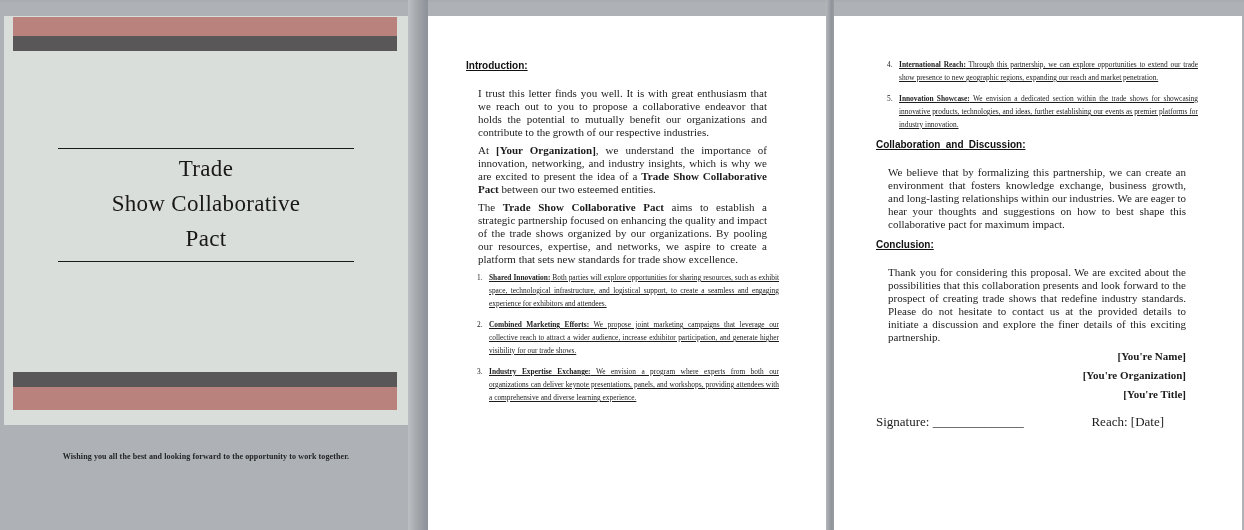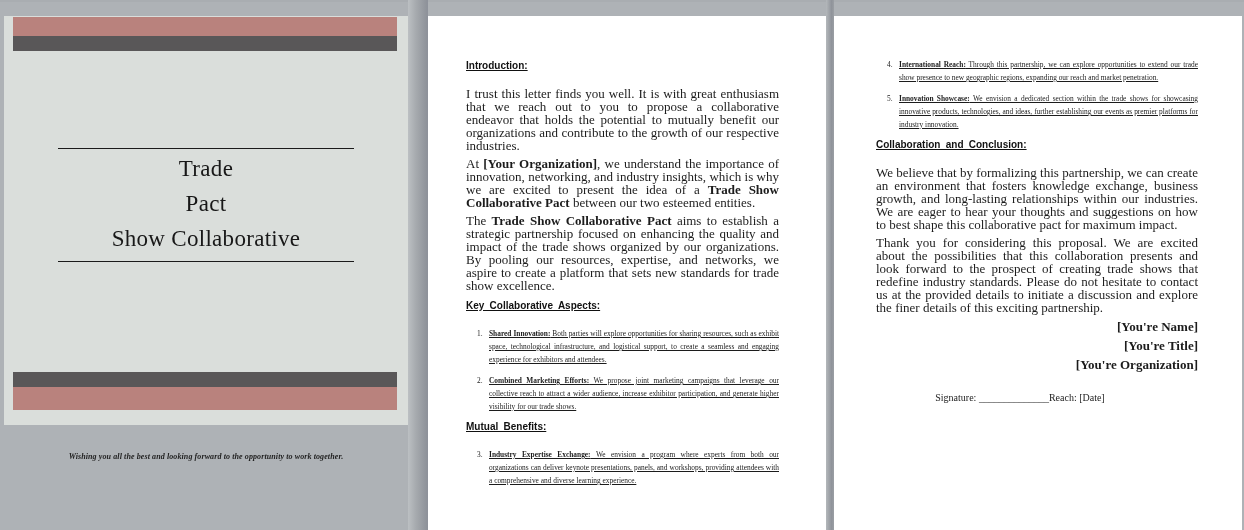--- a/index.html
+++ b/index.html
@@ -22,21 +22,21 @@
     margin:132px auto 0;width:296px;
     border-top:1.4px solid #1a1a1a;border-bottom:1.4px solid #1a1a1a;
     padding:2px 0 5px;text-align:center;
   }
   .title-line{
     font-family:"Liberation Serif",serif;font-size:23px;line-height:35px;
     color:#181818;letter-spacing:.3px;
   }
   .cover-footer{
     position:absolute;left:0;right:0;top:436px;text-align:center;
-    font-family:"Liberation Serif",serif;font-style:italic;font-weight:bold;
+    font-family:"Liberation Serif",serif;font-weight:bold;
     font-size:8px;color:#222;letter-spacing:.1px;
   }
   
   .gap1{position:absolute;left:408px;top:0;width:20px;height:530px;
     background:linear-gradient(90deg,#bcc0c3 0%,#a6aaae 40%,#90949b 90%,#8d919a 100%);}
   .gap2{position:absolute;left:826px;top:0;width:8px;height:530px;
     background:linear-gradient(90deg,#b4b8bb 0%,#8f939a 70%,#9b9fa4 100%);}
   .top-edge{position:absolute;left:0;top:0;width:1244px;height:2px;background:#a9adb1;}
   
   .letter{background:#ffffff;height:528px;}
@@ -45,93 +45,92 @@
   .content{position:absolute;color:#1c1c1c;}
   .letter-1 .content{left:38px;top:44px;width:313px;}
   .letter-2 .content{left:42px;top:42px;width:322px;}
   .h{
     font-family:"Liberation Sans",sans-serif;font-weight:bold;font-size:10px;
     line-height:12px;text-decoration:underline;word-spacing:2.5px;
     margin:8px 0 15px;color:#111;
   }
   .content > .h:first-child{margin-top:0;}
   .p{
-    font-size:13px;line-height:13px;text-align:justify;margin:0 0 5px;
+    font-size:11px;line-height:13px;text-align:justify;margin:0 12px 5px;
   }
   .li{display:flex;margin:0 0 8px;padding-left:11px;font-size:7.4px;line-height:13px;}
   .li .num{flex:none;width:12px;}
   .li .li-body{flex:1;text-align:justify;text-decoration:underline;}
   .closing{margin-top:88px;text-align:left;}
   .sig-line{margin-top:6px;margin-bottom:0;text-align:right;}
   .sig-row{
-    display:flex;justify-content:center;align-items:baseline;
-    font-size:10px;line-height:13px;margin-top:20px;padding-right:34px;
+    display:flex;justify-content:space-between;align-items:baseline;
+    font-size:13px;line-height:13px;margin-top:14px;padding-right:34px;
   }
   b{font-weight:bold;}
 </style>
 </head>
 <body>
 
 <div class="top-edge"></div>
 
 <div class="page cover" style="background: rgb(218, 222, 219);">
   <div class="stripe top-pink" style="background: rgb(185, 130, 125);"></div>
   <div class="stripe top-dark" style="background: rgb(89, 87, 88);"></div>
   <div class="stripe bot-dark" style="background: rgb(89, 87, 88);"></div>
   <div class="stripe bot-pink" style="background: rgb(185, 130, 125);"></div>
 
   <div class="title-block">
     <div class="title-line">Trade</div>
+    <div class="title-line">Show Collaborative</div>
     <div class="title-line">Pact</div>
-    <div class="title-line">Show Collaborative</div>
   </div>
 
   <div class="cover-footer">Wishing you all the best and looking forward to the opportunity to work together.</div>
 </div>
 
 <div class="gap1"></div>
 <div class="gap2"></div>
 
 <div class="page letter letter-1">
   <div class="content">
       <div class="h">Introduction:</div>
       <div class="p "><span>I trust this letter finds you well. It is with great enthusiasm that we reach out to you to propose a collaborative endeavor that holds the potential to mutually benefit our organizations and contribute to the growth of our respective industries.</span></div>
       <div class="p "><span>At </span><b>[Your Organization]</b><span>, we understand the importance of innovation, networking, and industry insights, which is why we are excited to present the idea of a </span><b>Trade Show Collaborative Pact</b><span> between our two esteemed entities.</span></div>
       <div class="p "><span>The </span><b>Trade Show Collaborative Pact</b><span> aims to establish a strategic partnership focused on enhancing the quality and impact of the trade shows organized by our organizations. By pooling our resources, expertise, and networks, we aspire to create a platform that sets new standards for trade show excellence.</span></div>
-      <div class="h">Key Collaborative Aspects:</div>
       <div class="li">
         <span class="num">1.</span>
         <div class="li-body"><b>Shared Innovation:</b><span> Both parties will explore opportunities for sharing resources, such as exhibit space, technological infrastructure, and logistical support, to create a seamless and engaging experience for exhibitors and attendees.</span></div>
       </div>
       <div class="li">
         <span class="num">2.</span>
         <div class="li-body"><b>Combined Marketing Efforts:</b><span> We propose joint marketing campaigns that leverage our collective reach to attract a wider audience, increase exhibitor participation, and generate higher visibility for our trade shows.</span></div>
       </div>
-      <div class="h">Mutual Benefits:</div>
       <div class="li">
         <span class="num">3.</span>
         <div class="li-body"><b>Industry Expertise Exchange:</b><span> We envision a program where experts from both our organizations can deliver keynote presentations, panels, and workshops, providing attendees with a comprehensive and diverse learning experience.</span></div>
       </div>
     </div>
 </div>
 
 <div class="page letter letter-2">
   <div class="content">
       <div class="li">
         <span class="num">4.</span>
         <div class="li-body"><b>International Reach:</b><span> Through this partnership, we can explore opportunities to extend our trade show presence to new geographic regions, expanding our reach and market penetration.</span></div>
       </div>
       <div class="li">
         <span class="num">5.</span>
         <div class="li-body"><b>Innovation Showcase:</b><span> We envision a dedicated section within the trade shows for showcasing innovative products, technologies, and ideas, further establishing our events as premier platforms for industry innovation.</span></div>
       </div>
-      <div class="h">Collaboration and Conclusion:</div>
+      <div class="h">Collaboration and Discussion:</div>
       <div class="p "><span>We believe that by formalizing this partnership, we can create an environment that fosters knowledge exchange, business growth, and long-lasting relationships within our industries. We are eager to hear your thoughts and suggestions on how to best shape this collaborative pact for maximum impact.</span></div>
+      <div class="h">Conclusion:</div>
       <div class="p "><span>Thank you for considering this proposal. We are excited about the possibilities that this collaboration presents and look forward to the prospect of creating trade shows that redefine industry standards. Please do not hesitate to contact us at the provided details to initiate a discussion and explore the finer details of this exciting partnership.</span></div>
       <div class="p sig-line"><b>[You're Name]</b></div>
+      <div class="p sig-line"><b>[You're Organization]</b></div>
       <div class="p sig-line"><b>[You're Title]</b></div>
-      <div class="p sig-line"><b>[You're Organization]</b></div>
       <div class="sig-row">
         <span>Signature: ______________</span>
         <span>Reach: [Date]</span>
       </div>
     </div>
 </div>
 
 </body></html>

